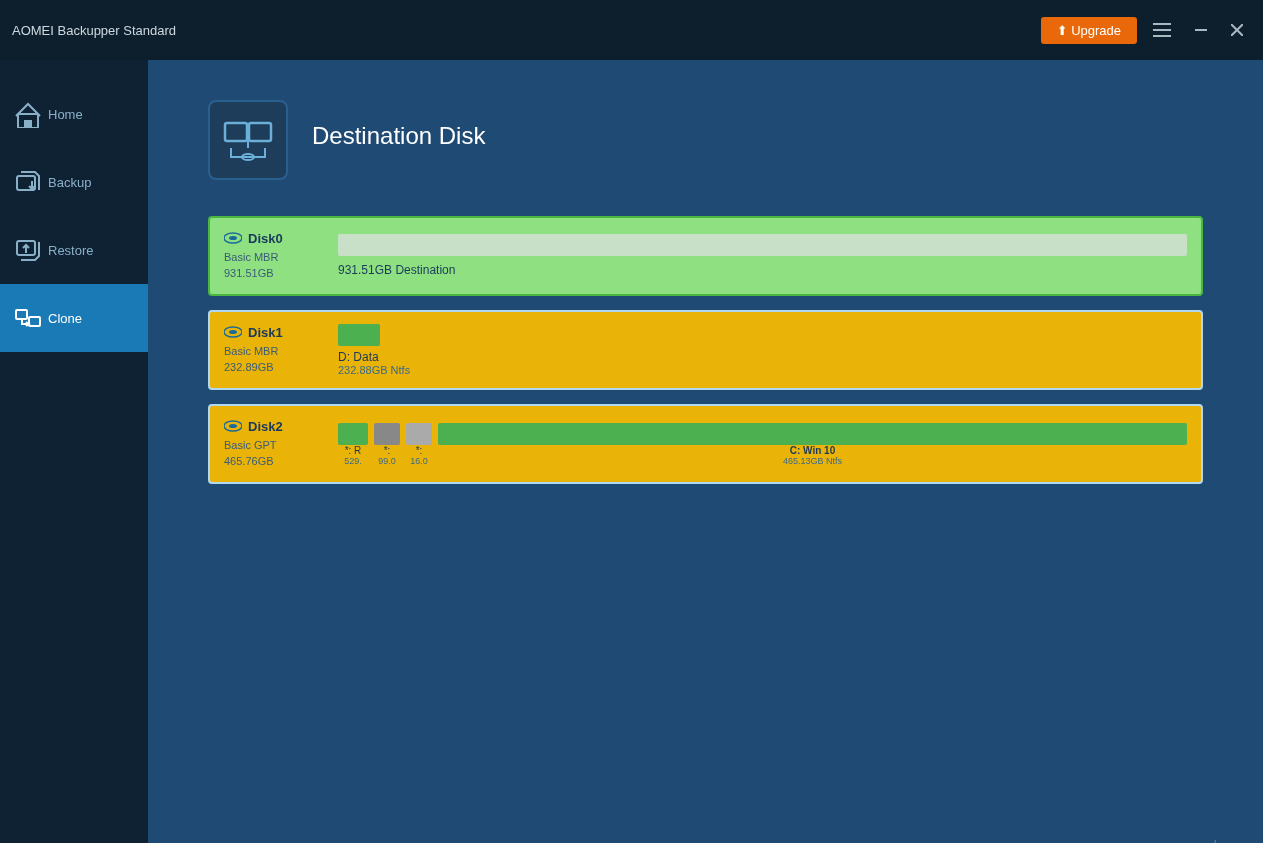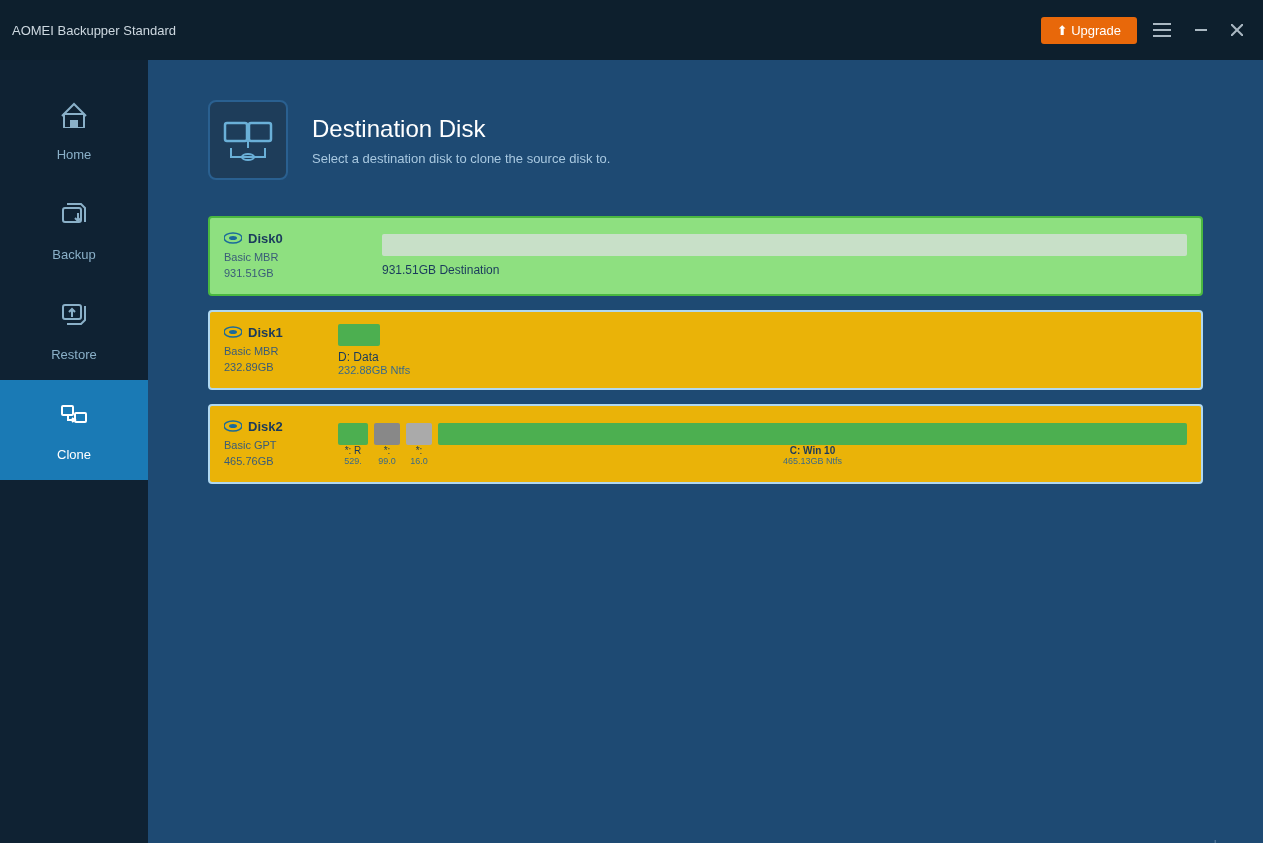--- a/index.html
+++ b/index.html
@@ -67,27 +67,26 @@
     
     #sidebar {
       width: 148px;
       background: #0f2233;
       display: flex;
       flex-direction: column;
       padding-top: 20px;
     }
     .sidebar-item {
       display: flex;
-      flex-direction: column;
-      align-items: center;
-      padding: 18px 0;
+      align-items: center;
+      padding: 18px 12px;
       cursor: pointer;
       color: #8ab0c8;
       font-size: 13px;
-      gap: 17px;
+      gap: 4px;
     }
     .sidebar-item.active {
       background: #1a7ab5;
       color: white;
     }
     .sidebar-icon {
       width: 32px;
       height: 32px;
       display: flex;
       align-items: center;
@@ -143,21 +142,20 @@
       border-radius: 4px;
       display: flex;
       align-items: center;
       padding: 12px 14px;
       cursor: pointer;
       min-height: 80px;
     }
     .disk-row.selected {
       background: #8ee080;
       border-color: #4ab840;
-      gap: 44px;
     }
 
     .disk-info {
       width: 100px;
       flex-shrink: 0;
       margin-right: 14px;
     }
     .disk-name {
       display: flex;
       align-items: center;
@@ -331,21 +329,20 @@
           <rect x="4" y="10" width="22" height="18" rx="2" fill="none" stroke="#6ab0d8" stroke-width="2.5"></rect>
           <rect x="28" y="10" width="22" height="18" rx="2" fill="none" stroke="#6ab0d8" stroke-width="2.5"></rect>
           <line x1="26" y1="19" x2="28" y2="19" stroke="#6ab0d8" stroke-width="2"></line>
           <path d="M10 35 L10 44 L44 44 L44 35" fill="none" stroke="#6ab0d8" stroke-width="2"></path>
           <line x1="27" y1="28" x2="27" y2="35" stroke="#6ab0d8" stroke-width="2"></line>
           <ellipse cx="27" cy="44" rx="6" ry="3" fill="none" stroke="#6ab0d8" stroke-width="2"></ellipse>
         </svg>
       </div>
       <div id="header-text">
         <h1>Destination Disk</h1>
-        <p>Select a destination disk to clone the source disk to.</p>
       </div>
     </div>
 
     <div id="disk-list">
 
       <div class="disk-row selected">
         <div class="disk-info">
           <div class="disk-name">
             <svg width="18" height="14" viewBox="0 0 18 14">
               <ellipse cx="9" cy="7" rx="9" ry="5" fill="none" stroke="#1a6a9a" stroke-width="1.5"></ellipse>

